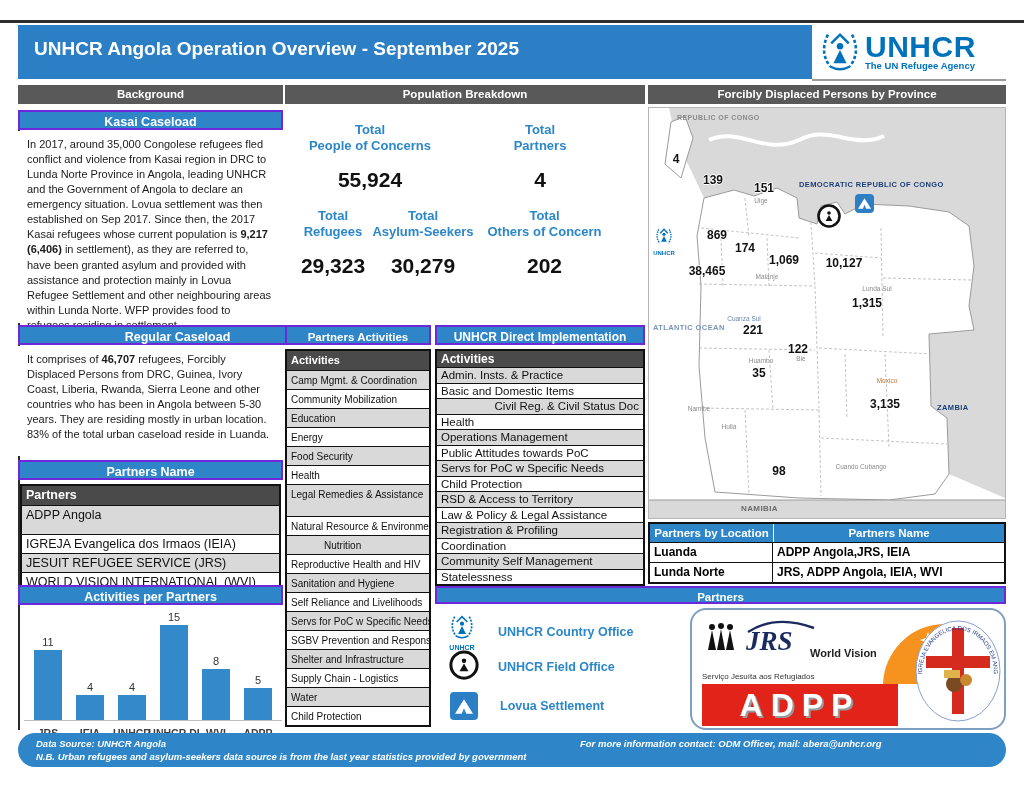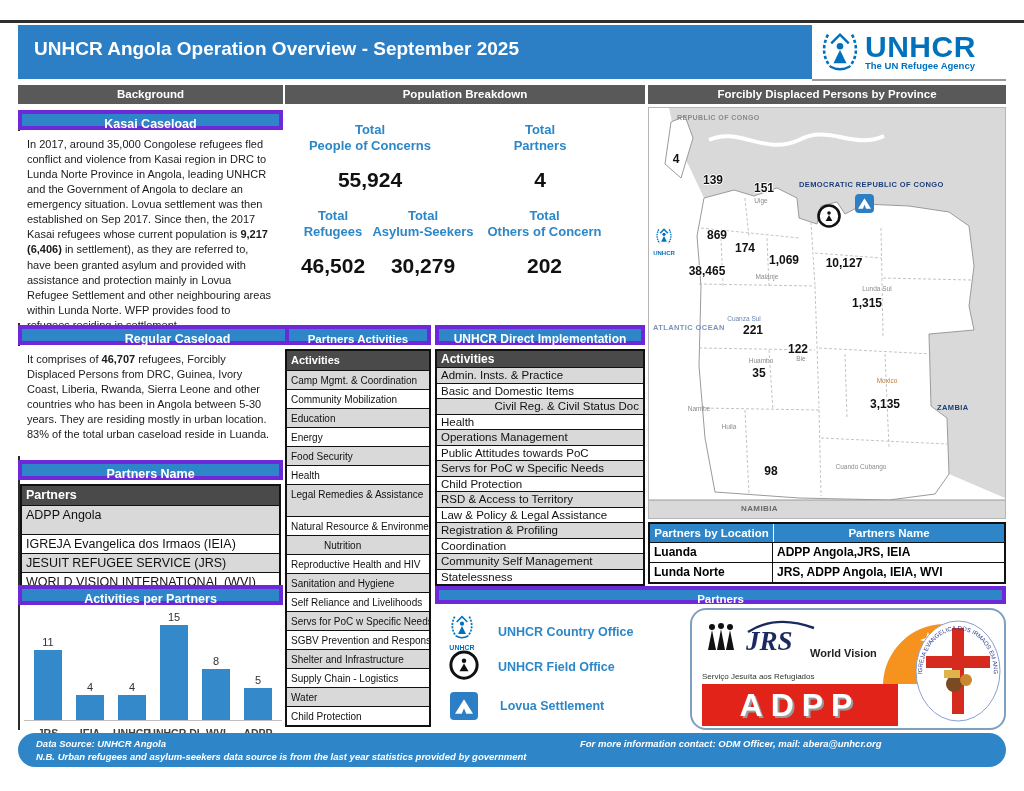--- a/index.html
+++ b/index.html
@@ -7,21 +7,21 @@
   .abs{position:absolute;}
   .topline{left:0;top:20px;width:1024px;height:3px;background:#2e2e2e;}
   
   .hdr{left:18px;top:25px;width:988px;height:54px;background:#2C7FC4;}
   .hdr-title{left:34px;top:38px;width:740px;color:#fff;font-size:19px;font-weight:bold;}
   .logobox{left:812px;top:25px;width:194px;height:54px;background:#fff;border-bottom:2px solid #9a9a9a;display:flex;align-items:center;}
   .logotxt{color:#0072BC;font-weight:bold;font-size:30px;line-height:0.9;letter-spacing:0.5px;}
   .logotag{color:#0072BC;font-size:9.5px;font-weight:bold;}
   
   .sech{height:19px;background:#595959;color:#fff;font-size:11.5px;font-weight:bold;text-align:center;line-height:19px;}
-  .bluehead{background:#2E86C8;border:4px solid #6d28d9;color:#fff;font-weight:bold;text-align:center;font-size:12.5px;line-height:20px;height:20px;box-sizing:border-box;}
+  .bluehead{background:#2E86C8;border:2px solid #6d28d9;color:#fff;font-weight:bold;text-align:center;font-size:12.5px;line-height:20px;height:20px;box-sizing:border-box;}
   .vline{width:2px;background:#2b2b2b;}
   .parabox{background:#fff;font-size:11px;line-height:1.37;color:#1a1a1a;padding:6px 8px 0 9px;box-sizing:border-box;}
   
   .stat{ text-align:center;}
   .stat .lbl{color:#2C87C8;font-weight:bold;font-size:13px;line-height:1.22;}
   .stat .val{color:#111;font-weight:bold;font-size:21px;margin-top:14px;}
   
   .blk{box-sizing:border-box;border:2px solid #111;background:#fff;}
   .lrow{box-sizing:border-box;border-top:1px solid #111;padding:0 4px;overflow:hidden;white-space:nowrap;color:#111;}
   .lrow:first-child{border-top:none;}
@@ -162,21 +162,21 @@
   <div class="abs stat" style="left:285px;top:122px;width:170px;">
     <div class="lbl"><span>Total</span><br><span>People of Concerns</span></div>
     <div class="val">55,924</div>
   </div>
   <div class="abs stat" style="left:470px;top:122px;width:140px;">
     <div class="lbl"><span>Total</span><br><span>Partners</span></div>
     <div class="val">4</div>
   </div>
   <div class="abs stat" style="left:283px;top:208px;width:100px;">
     <div class="lbl"><span>Total</span><br><span>Refugees</span></div>
-    <div class="val">46,502</div>
+    <div class="val">29,323</div>
   </div>
   <div class="abs stat" style="left:348px;top:208px;width:150px;">
     <div class="lbl"><span>Total</span><br><span>Asylum-Seekers</span></div>
     <div class="val">30,279</div>
   </div>
   <div class="abs stat" style="left:462px;top:208px;width:165px;">
     <div class="lbl"><span>Total</span><br><span>Others of Concern</span></div>
     <div class="val">202</div>
   </div>
 
@@ -278,21 +278,21 @@
     <span class="mfig" style="left:68px;top:127px;">869</span>
     <span class="mfig" style="left:96px;top:140px;">174</span>
     <span class="mfig" style="left:58px;top:163px;">38,465</span>
     <span class="mfig" style="left:135px;top:152px;">1,069</span>
     <span class="mfig" style="left:195px;top:155px;">10,127</span>
     <span class="mfig" style="left:218px;top:195px;">1,315</span>
     <span class="mfig" style="left:104px;top:222px;">221</span>
     <span class="mfig" style="left:149px;top:241px;">122</span>
     <span class="mfig" style="left:110px;top:265px;">35</span>
     <span class="mfig" style="left:236px;top:296px;">3,135</span>
-    <span class="mfig" style="left:122px;top:363px;">98</span>
+    <span class="mfig" style="left:130px;top:363px;">98</span>
 
     <span class="abs" style="left:2px;top:118px;width:26px;text-align:center;">
       <svg width="18" height="20" viewBox="0 0 36 42">
           <path d="M7,7 C2,17 2,27 9,36" stroke="#0072BC" stroke-width="3" fill="none" stroke-dasharray="3,2"></path>
           <path d="M29,7 C34,17 34,27 27,36" stroke="#0072BC" stroke-width="3" fill="none" stroke-dasharray="3,2"></path>
           <path d="M10,15 L18,7 L26,15" stroke="#0072BC" stroke-width="3" fill="none"></path>
           <circle cx="18" cy="17.5" r="3.4" fill="#0072BC"></circle>
           <path d="M18,21 L12,33 L24,33 Z" fill="#0072BC"></path>
         </svg>
       <div style="font-size:6px;font-weight:bold;color:#0072BC;line-height:1;">UNHCR</div>

